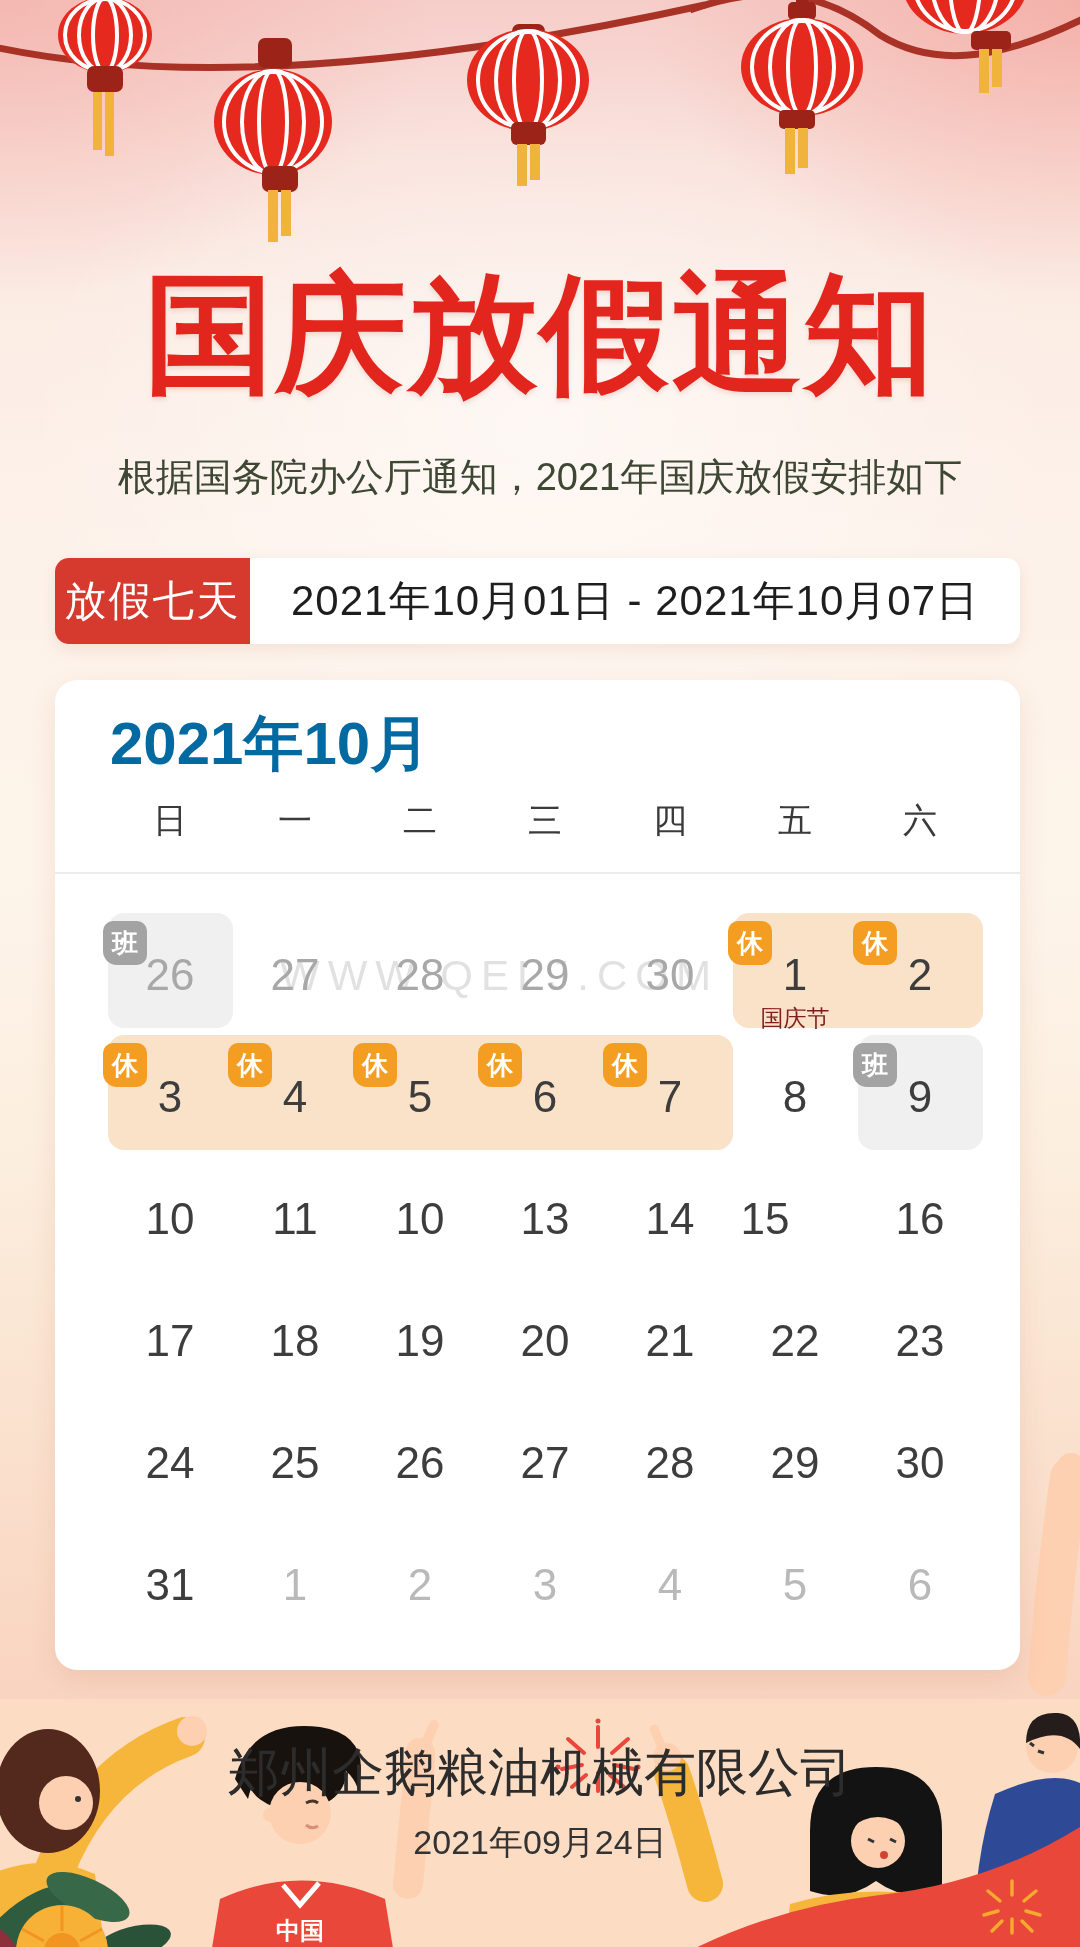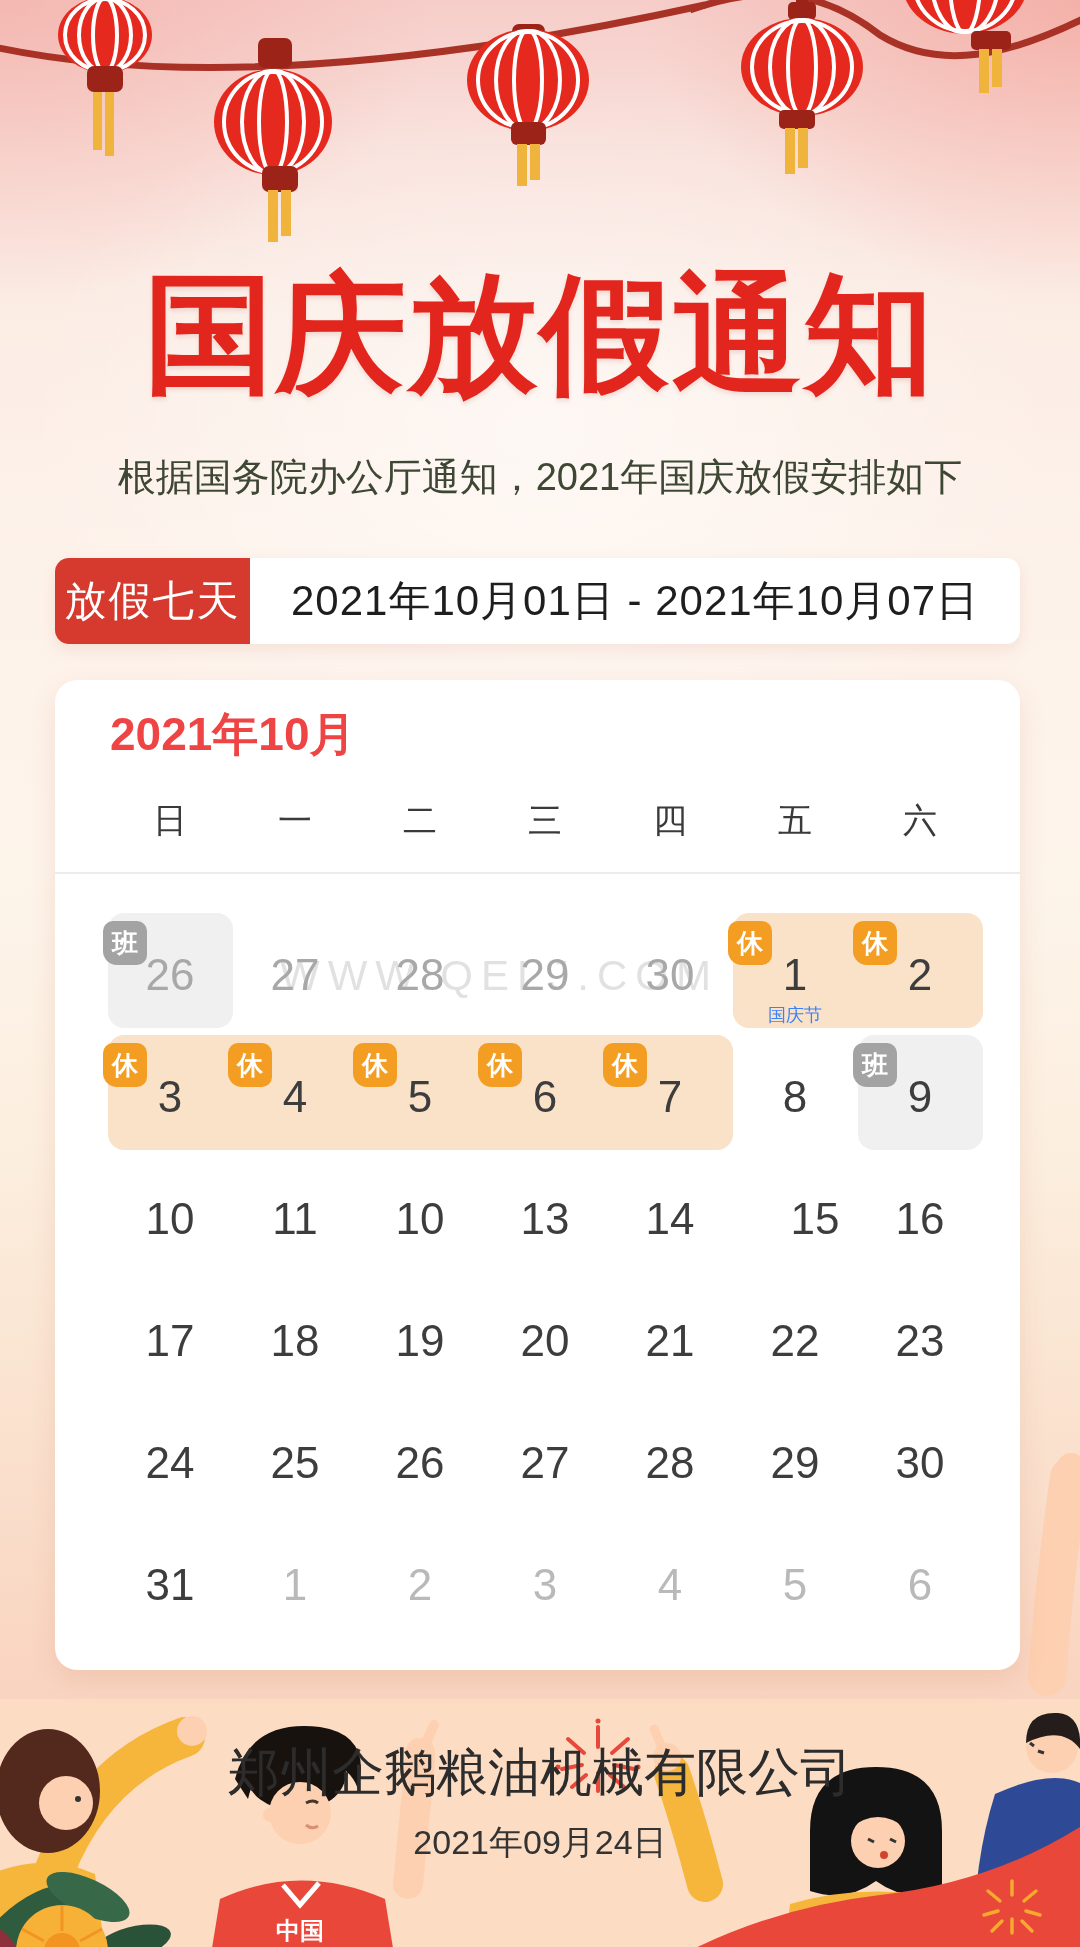--- a/index.html
+++ b/index.html
@@ -17,35 +17,35 @@
     text-shadow:0 3px 4px rgba(160,40,30,.12);}
   .subtitle{position:absolute;left:0;top:452px;width:1080px;text-align:center;
     font-size:38px;color:#3e4734;z-index:2;}
   .banner{position:absolute;left:55px;top:558px;width:965px;height:86px;background:#ffffff;
     border-radius:14px;z-index:4;box-shadow:0 6px 16px rgba(190,120,95,.14);display:flex;align-items:center;}
   .banner-badge{width:195px;height:86px;background:#d6392d;border-radius:14px 0 0 14px;
     color:#ffffff;font-size:42px;display:flex;align-items:center;justify-content:center;letter-spacing:2px;}
   .banner-range{flex:1;text-align:center;font-size:42px;color:#1e1e1e;letter-spacing:1px;}
   .card{position:absolute;left:55px;top:680px;width:965px;height:990px;background:#ffffff;
     border-radius:22px;z-index:5;box-shadow:0 10px 26px rgba(200,120,90,.16);}
-  .month-title{position:absolute;left:55px;top:24px;font-size:46px;font-weight:bold;color:#ef4444;}
+  .month-title{position:absolute;left:55px;top:24px;font-size:60px;font-weight:bold;color:#0369a1;}
   .weekday{position:absolute;width:64px;text-align:center;top:118px;font-size:34px;color:#3a3a3a;}
   .divider{position:absolute;left:0;top:192px;width:100%;height:2px;background:#ececec;}
   .hl-rect{position:absolute;border-radius:16px;z-index:0;}
   .hl-holiday{background:#fae2c8;}
   .hl-work{background:#f0f0f0;}
   .day-num{position:absolute;width:90px;height:50px;line-height:50px;text-align:center;
     font-size:44px;z-index:2;color:#3d3d3d;}
   .day-prev{color:#a8a8a8;}
   .day-next{color:#b9b9b9;}
   .day-badge{position:absolute;width:44px;height:44px;line-height:44px;text-align:center;
     border-radius:10px 10px 10px 14px;color:#ffffff;font-size:26px;font-weight:bold;z-index:3;}
   .badge-rest{background:#f39d23;}
   .badge-work{background:#a3a3a3;}
-  .day-label{position:absolute;width:130px;text-align:center;font-size:18px;color:#3b82f6;z-index:3;}
+  .day-label{position:absolute;width:130px;text-align:center;font-size:23px;color:#7f1d1d;z-index:3;}
   .watermark{position:absolute;left:225px;top:272px;width:560px;text-align:left;font-size:42px;
     letter-spacing:8px;color:#c9c9c9;opacity:.55;z-index:1;}
   .footer{position:absolute;left:0;top:1699px;width:1080px;height:292px;background:#fcdcc3;z-index:1;}
   .footer-svg{position:absolute;left:0;top:0;}
   .right-arm{position:absolute;left:1005px;top:1445px;z-index:2;}
   .footer-company{position:absolute;left:0;top:1738px;width:1080px;text-align:center;
     font-size:52px;color:#2c2c2c;z-index:6;}
   .footer-date{position:absolute;left:0;top:1820px;width:1080px;text-align:center;
     font-size:34px;color:#333333;z-index:6;}
 </style>
@@ -191,21 +191,21 @@
         <div class="day-num" style="left: 570px; top: 392px;">7</div>
         <div class="day-badge badge-rest" style="left: 548px; top: 363px;">休</div>
         <div class="day-num" style="left: 695px; top: 392px;">8</div>
         <div class="day-num" style="left: 820px; top: 392px;">9</div>
         <div class="day-badge badge-work" style="left: 798px; top: 363px;">班</div>
         <div class="day-num" style="left: 70px; top: 514px;">10</div>
         <div class="day-num" style="left: 195px; top: 514px;">11</div>
         <div class="day-num" style="left: 320px; top: 514px;">10</div>
         <div class="day-num" style="left: 445px; top: 514px;">13</div>
         <div class="day-num" style="left: 570px; top: 514px;">14</div>
-        <div class="day-num" style="left: 715px; top: 514px;">15</div>
+        <div class="day-num" style="left: 665px; top: 514px;">15</div>
         <div class="day-num" style="left: 820px; top: 514px;">16</div>
         <div class="day-num" style="left: 70px; top: 636px;">17</div>
         <div class="day-num" style="left: 195px; top: 636px;">18</div>
         <div class="day-num" style="left: 320px; top: 636px;">19</div>
         <div class="day-num" style="left: 445px; top: 636px;">20</div>
         <div class="day-num" style="left: 570px; top: 636px;">21</div>
         <div class="day-num" style="left: 695px; top: 636px;">22</div>
         <div class="day-num" style="left: 820px; top: 636px;">23</div>
         <div class="day-num" style="left: 70px; top: 758px;">24</div>
         <div class="day-num" style="left: 195px; top: 758px;">25</div>

